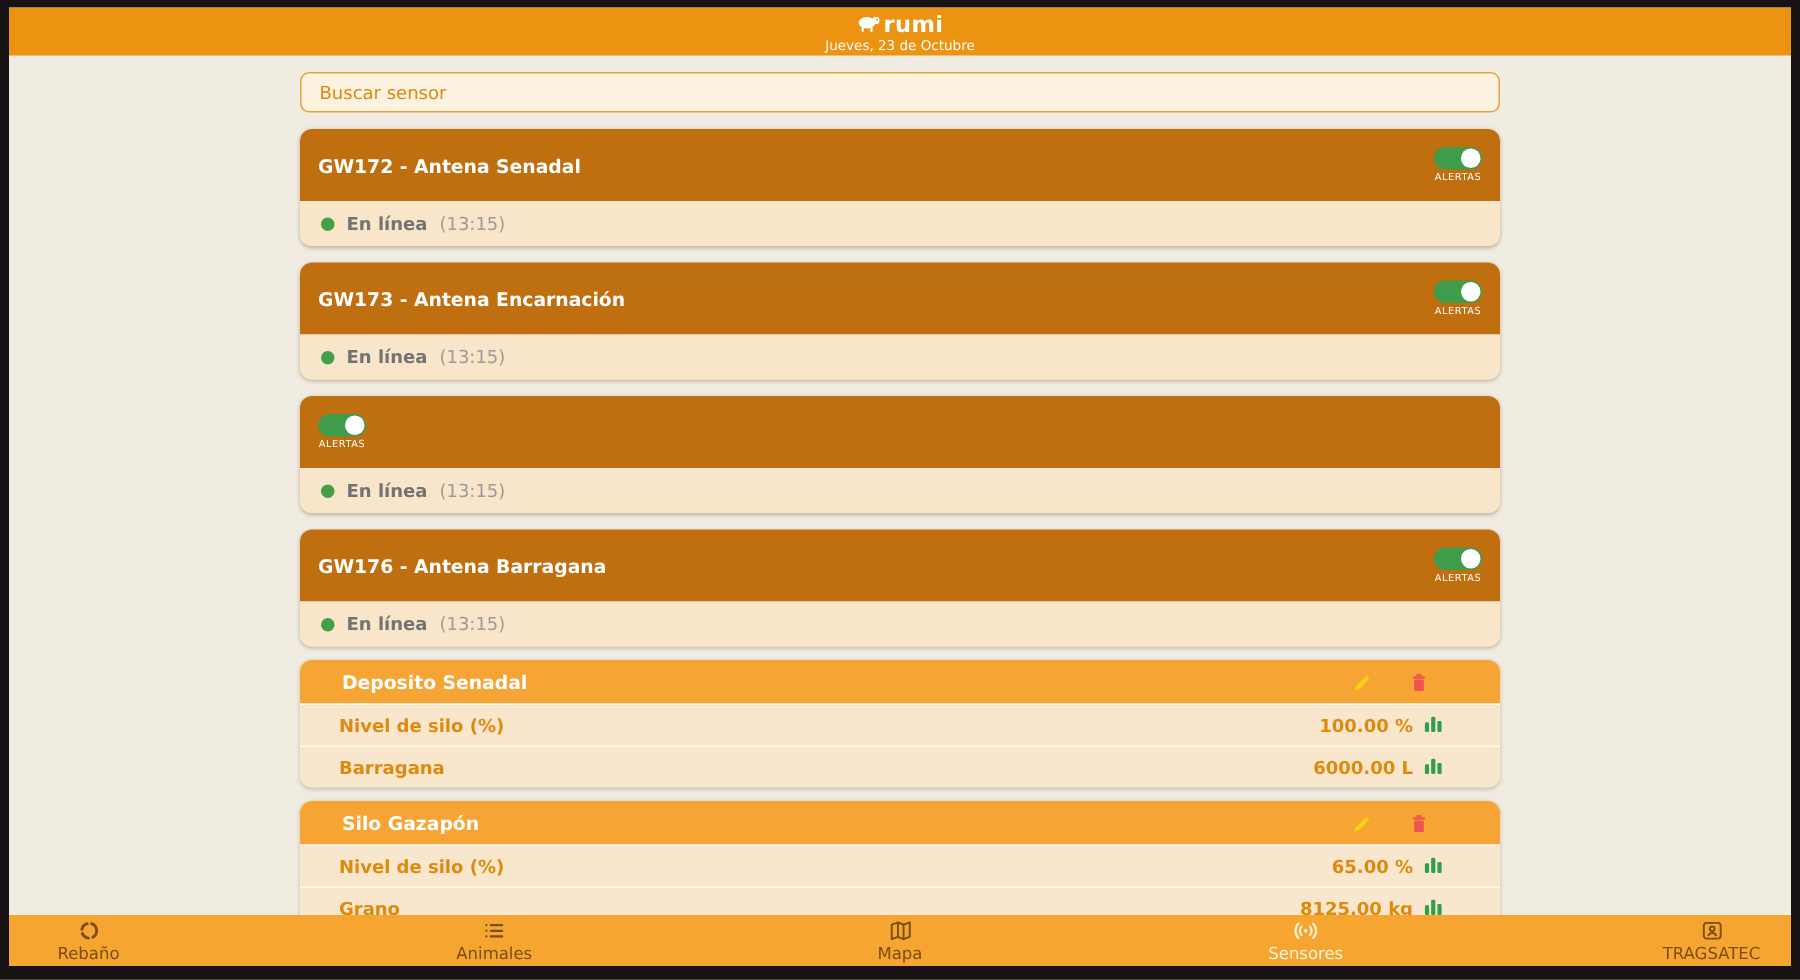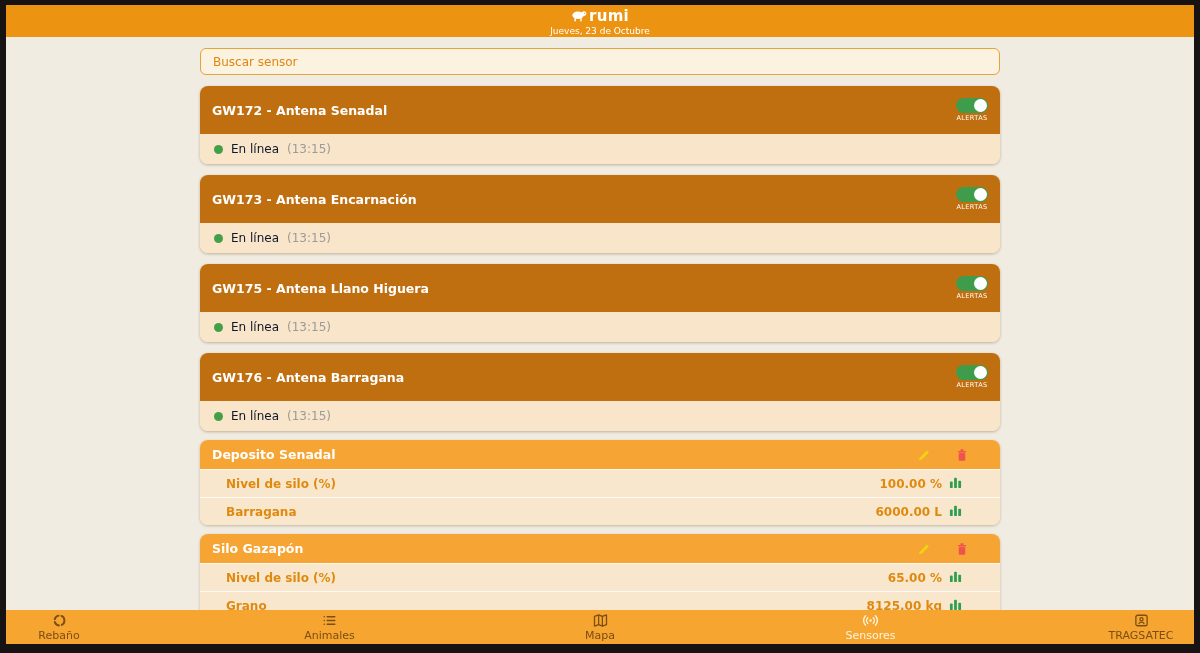--- a/index.html
+++ b/index.html
@@ -30,27 +30,27 @@
   .gw-head { height:48px; background:#c06f10; border-radius:8px 8px 0 0;
              display:flex; align-items:center; justify-content:space-between; padding:0 12px; }
   .gw-title { color:#fff; font-size:12.5px; font-weight:bold; }
   .alerts { display:flex; flex-direction:column; align-items:center; gap:1px; }
   .toggle { width:32px; height:15px; border-radius:8px; background:#3e9c4a; position:relative; cursor:pointer; }
   .toggle .knob { position:absolute; top:1px; right:1px; width:13px; height:13px; border-radius:50%; background:#fff; }
   .alerts-label { color:#fff; font-size:6.5px; letter-spacing:.4px; }
   .gw-body { height:30px; background:#f9e5c9; border-radius:0 0 8px 8px;
              display:flex; align-items:center; gap:8px; padding:0 14px; }
   .dot { width:9px; height:9px; border-radius:50%; background:#43a047; }
-  .status { font-size:12px; font-weight:normal; color:#0f172a; }
+  .status { font-size:12px; font-weight:bold; color:#737373; }
   .time { font-size:12px; color:#9b9b9b; }
 
   
   .sensor-card { margin-top:9px; border-radius:8px; box-shadow:0 1px 3px rgba(90,60,10,.3); overflow:hidden; }
   .sensor-head { height:29px; background:#f6a434; display:flex; align-items:center;
-                 justify-content:space-between; padding:0 12px; }
+                 justify-content:space-between; padding:0 28px; }
   .sensor-title { color:#fff; font-size:12.5px; font-weight:bold; }
   .sensor-actions { display:flex; align-items:center; gap:22px; padding-right:18px; }
   .icon-btn { width:16px; height:16px; cursor:pointer; display:flex; align-items:center; justify-content:center; }
   .sensor-row { height:28px; background:#f9e7cd; display:flex; align-items:center;
                 justify-content:space-between; padding:0 14px 0 26px;
                 border-top:1px solid rgba(255,255,255,.75); }
   .metric-label { font-size:12px; font-weight:600; color:#df8a0e; }
   .metric-right { display:flex; align-items:center; gap:7px; padding-right:24px; }
   .metric-value { font-size:12px; font-weight:bold; color:#df8a0e; }
 
@@ -117,21 +117,20 @@
     </div>
     <div class="gw-body">
       <span class="dot"></span>
       <span class="status">En línea</span>
       <span class="time">(13:15)</span>
     </div>
   </section>
 
   <section class="gw-card">
     <div class="gw-head">
-      <span class="gw-title">GW175 - Antena Llano Higuera</span>
       <div class="alerts">
         <div class="toggle">
                   <div class="knob"></div>
                 </div>
         <span class="alerts-label">ALERTAS</span>
       </div>
     </div>
     <div class="gw-body">
       <span class="dot"></span>
       <span class="status">En línea</span>

